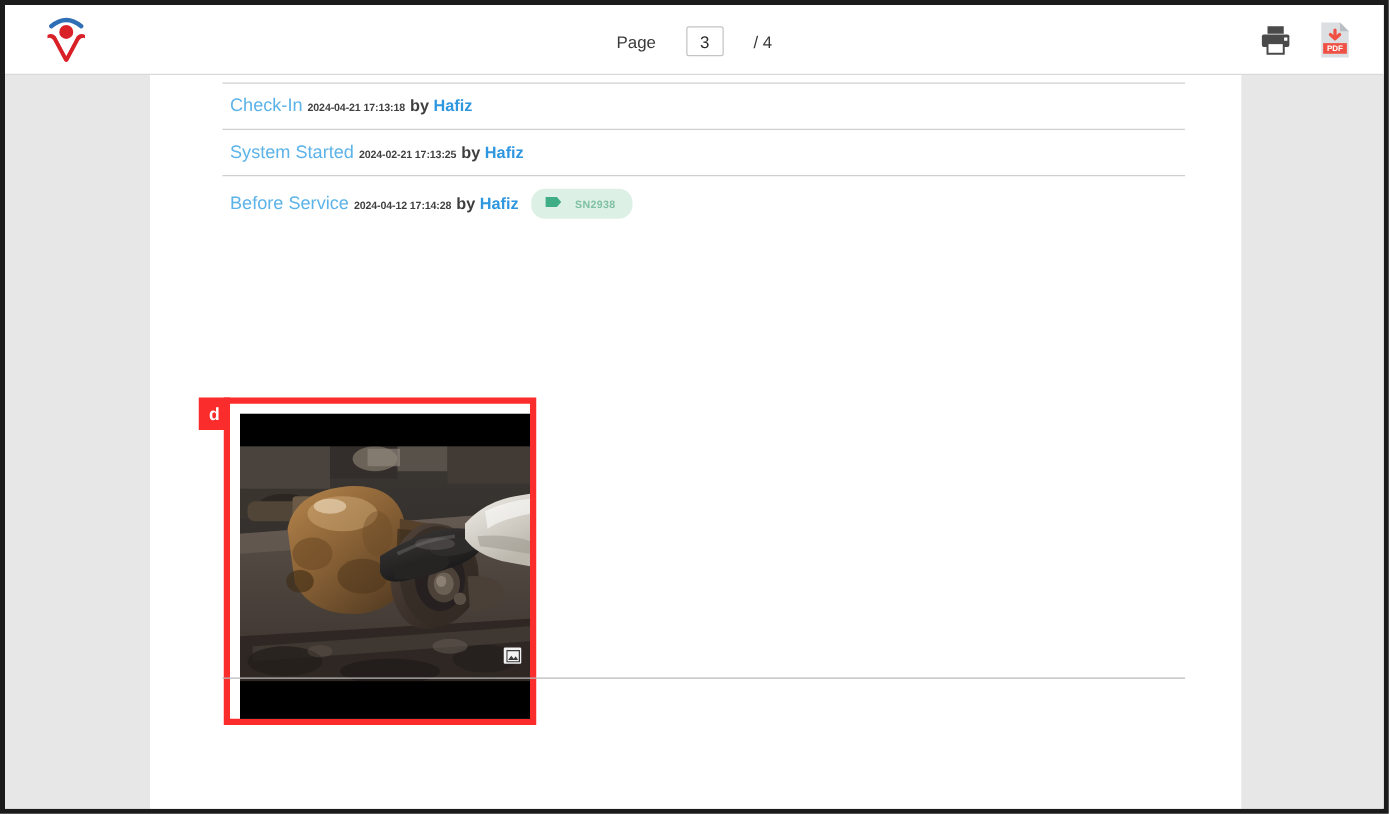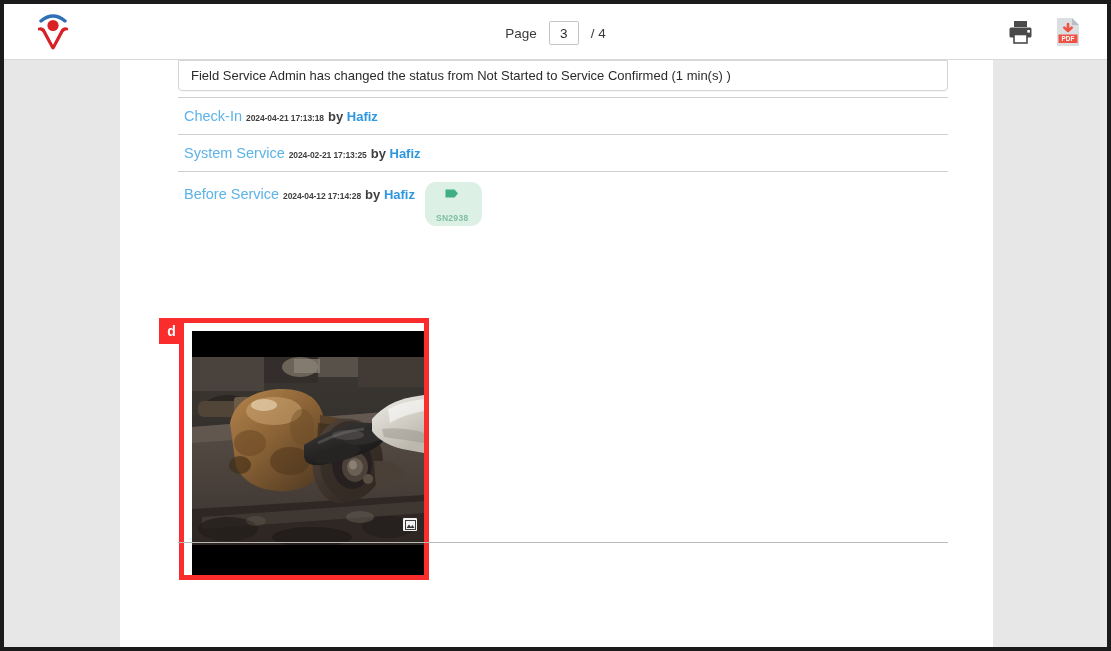--- a/index.html
+++ b/index.html
@@ -40,21 +40,21 @@
     width: 46px; height: 40px;
   }
 
   .pager {
     position: absolute;
     left: 0; right: 0;
     top: 17px;
     display: flex;
     justify-content: center;
     align-items: center;
-    gap: 12px;
+    gap: 24px;
     font-size: 13.5px;
     color: #3a3a3a;
   }
   .pager-label { font-size: 13.5px; color: #3a3a3a; }
   .pager-input {
     width: 30px; height: 24px;
     border: 1px solid #c4c4c4;
     border-radius: 2px;
     text-align: center;
     font-family: "Liberation Sans", sans-serif;
@@ -132,21 +132,20 @@
   .entry-by .author { color: #2f97e0; }
 
   .tag-badge {
     display: inline-flex;
     align-items: center;
     gap: 10px;
     background: #ddf0e6;
     border-radius: 11px;
     padding: 3px 14px 3px 11px;
     margin-left: 6px;
-    flex-direction: column;
   }
   .tag-badge .tag-text {
     font-size: 8.5px;
     font-weight: bold;
     color: #7fbfa2;
     letter-spacing: 0.3px;
   }
 
   .entry-box {
     border: 1px solid #d5d5d5;
@@ -275,32 +274,31 @@
           <text x="13" y="24" text-anchor="middle" font-family="Liberation Sans, sans-serif" font-size="6.4" font-weight="bold" fill="#ffffff">PDF</text>
         </svg>
       </button>
     </div>
   </div>
 
   <div class="viewer">
     <div class="doc-page">
       <div class="doc-inner">
 
-        <div class="entry-box clipped-top">Field Service Admin has changed the status from Not Started to Service Confirmed (1 min(s) )</div>
         <div class="row-sep"></div>
 
         <div class="entry-head">
           <span class="entry-title">Check-In</span>
           <span class="entry-time">2024-04-21 17:13:18</span>
           <span class="entry-by"><span>by</span>&nbsp;<span class="author">Hafiz</span></span>
         </div>
         <div class="row-sep"></div>
 
         <div class="entry-head">
-          <span class="entry-title">System Service</span>
+          <span class="entry-title">System Started</span>
           <span class="entry-time">2024-02-21 17:13:25</span>
           <span class="entry-by"><span>by</span>&nbsp;<span class="author">Hafiz</span></span>
         </div>
         <div class="row-sep"></div>
 
         <div class="entry-head">
           <span class="entry-title">Before Service</span>
           <span class="entry-time">2024-04-12 17:14:28</span>
           <span class="entry-by"><span>by</span>&nbsp;<span class="author">Hafiz</span></span>
           <span class="tag-badge">

